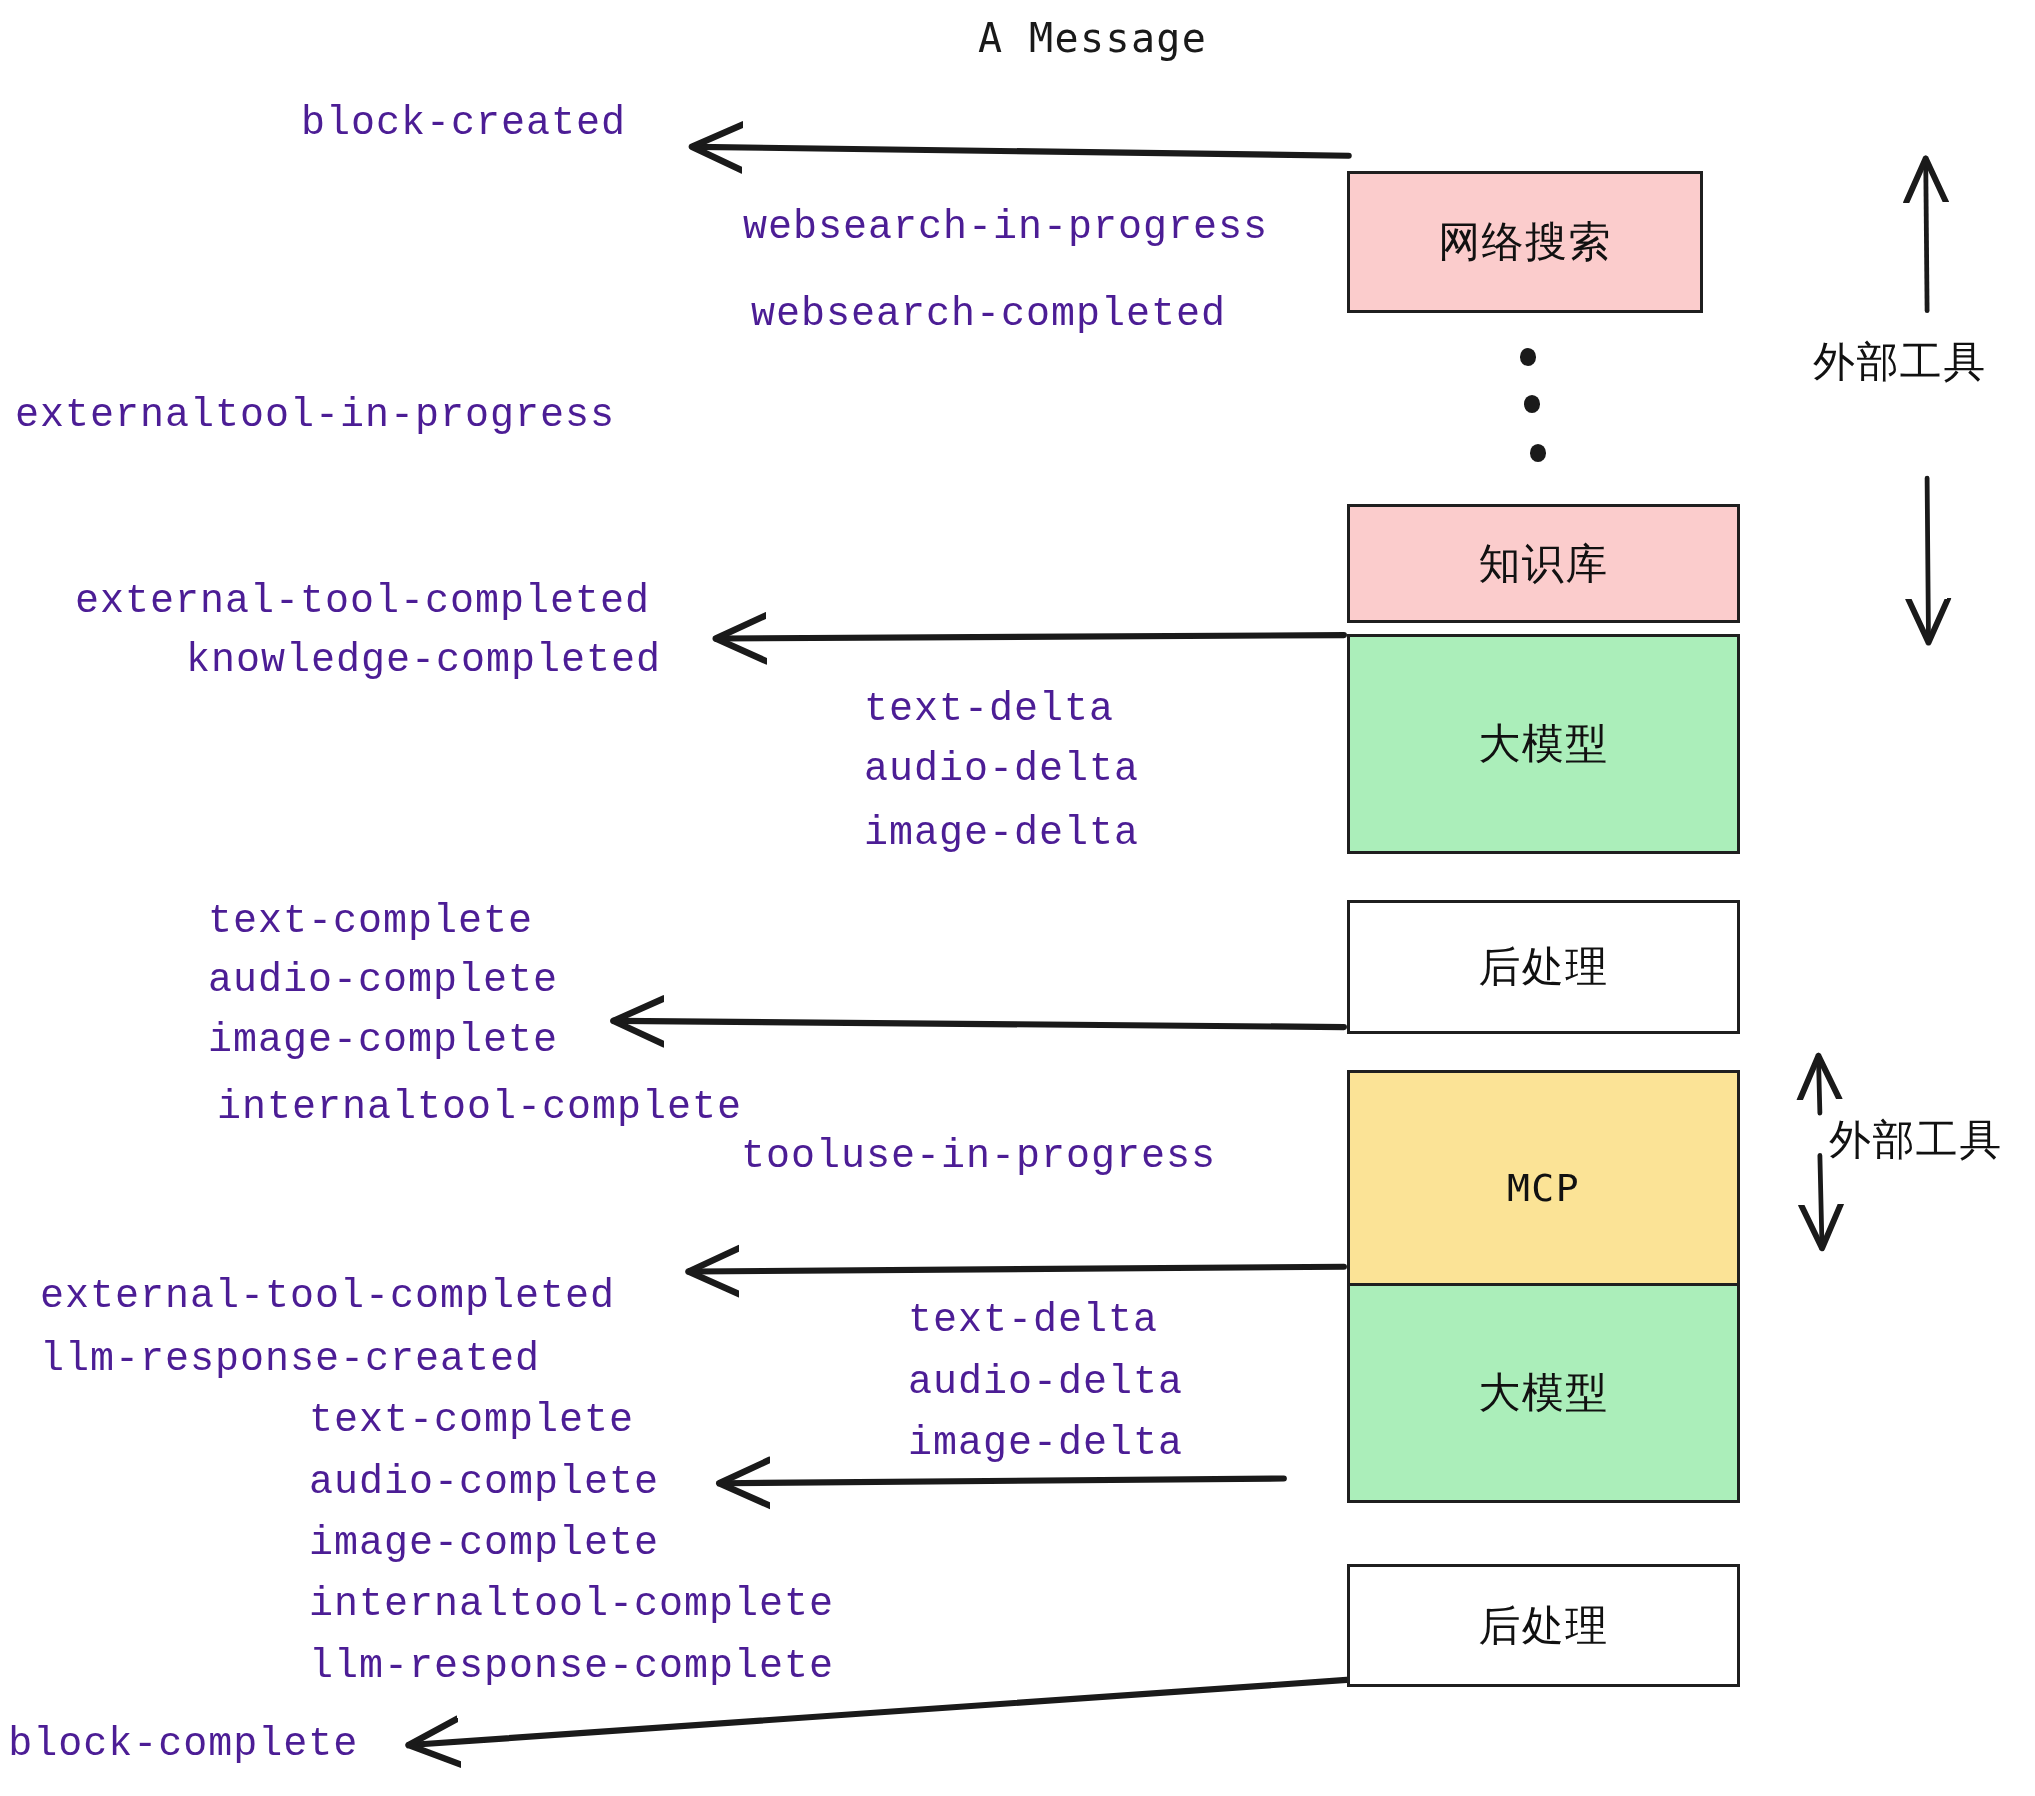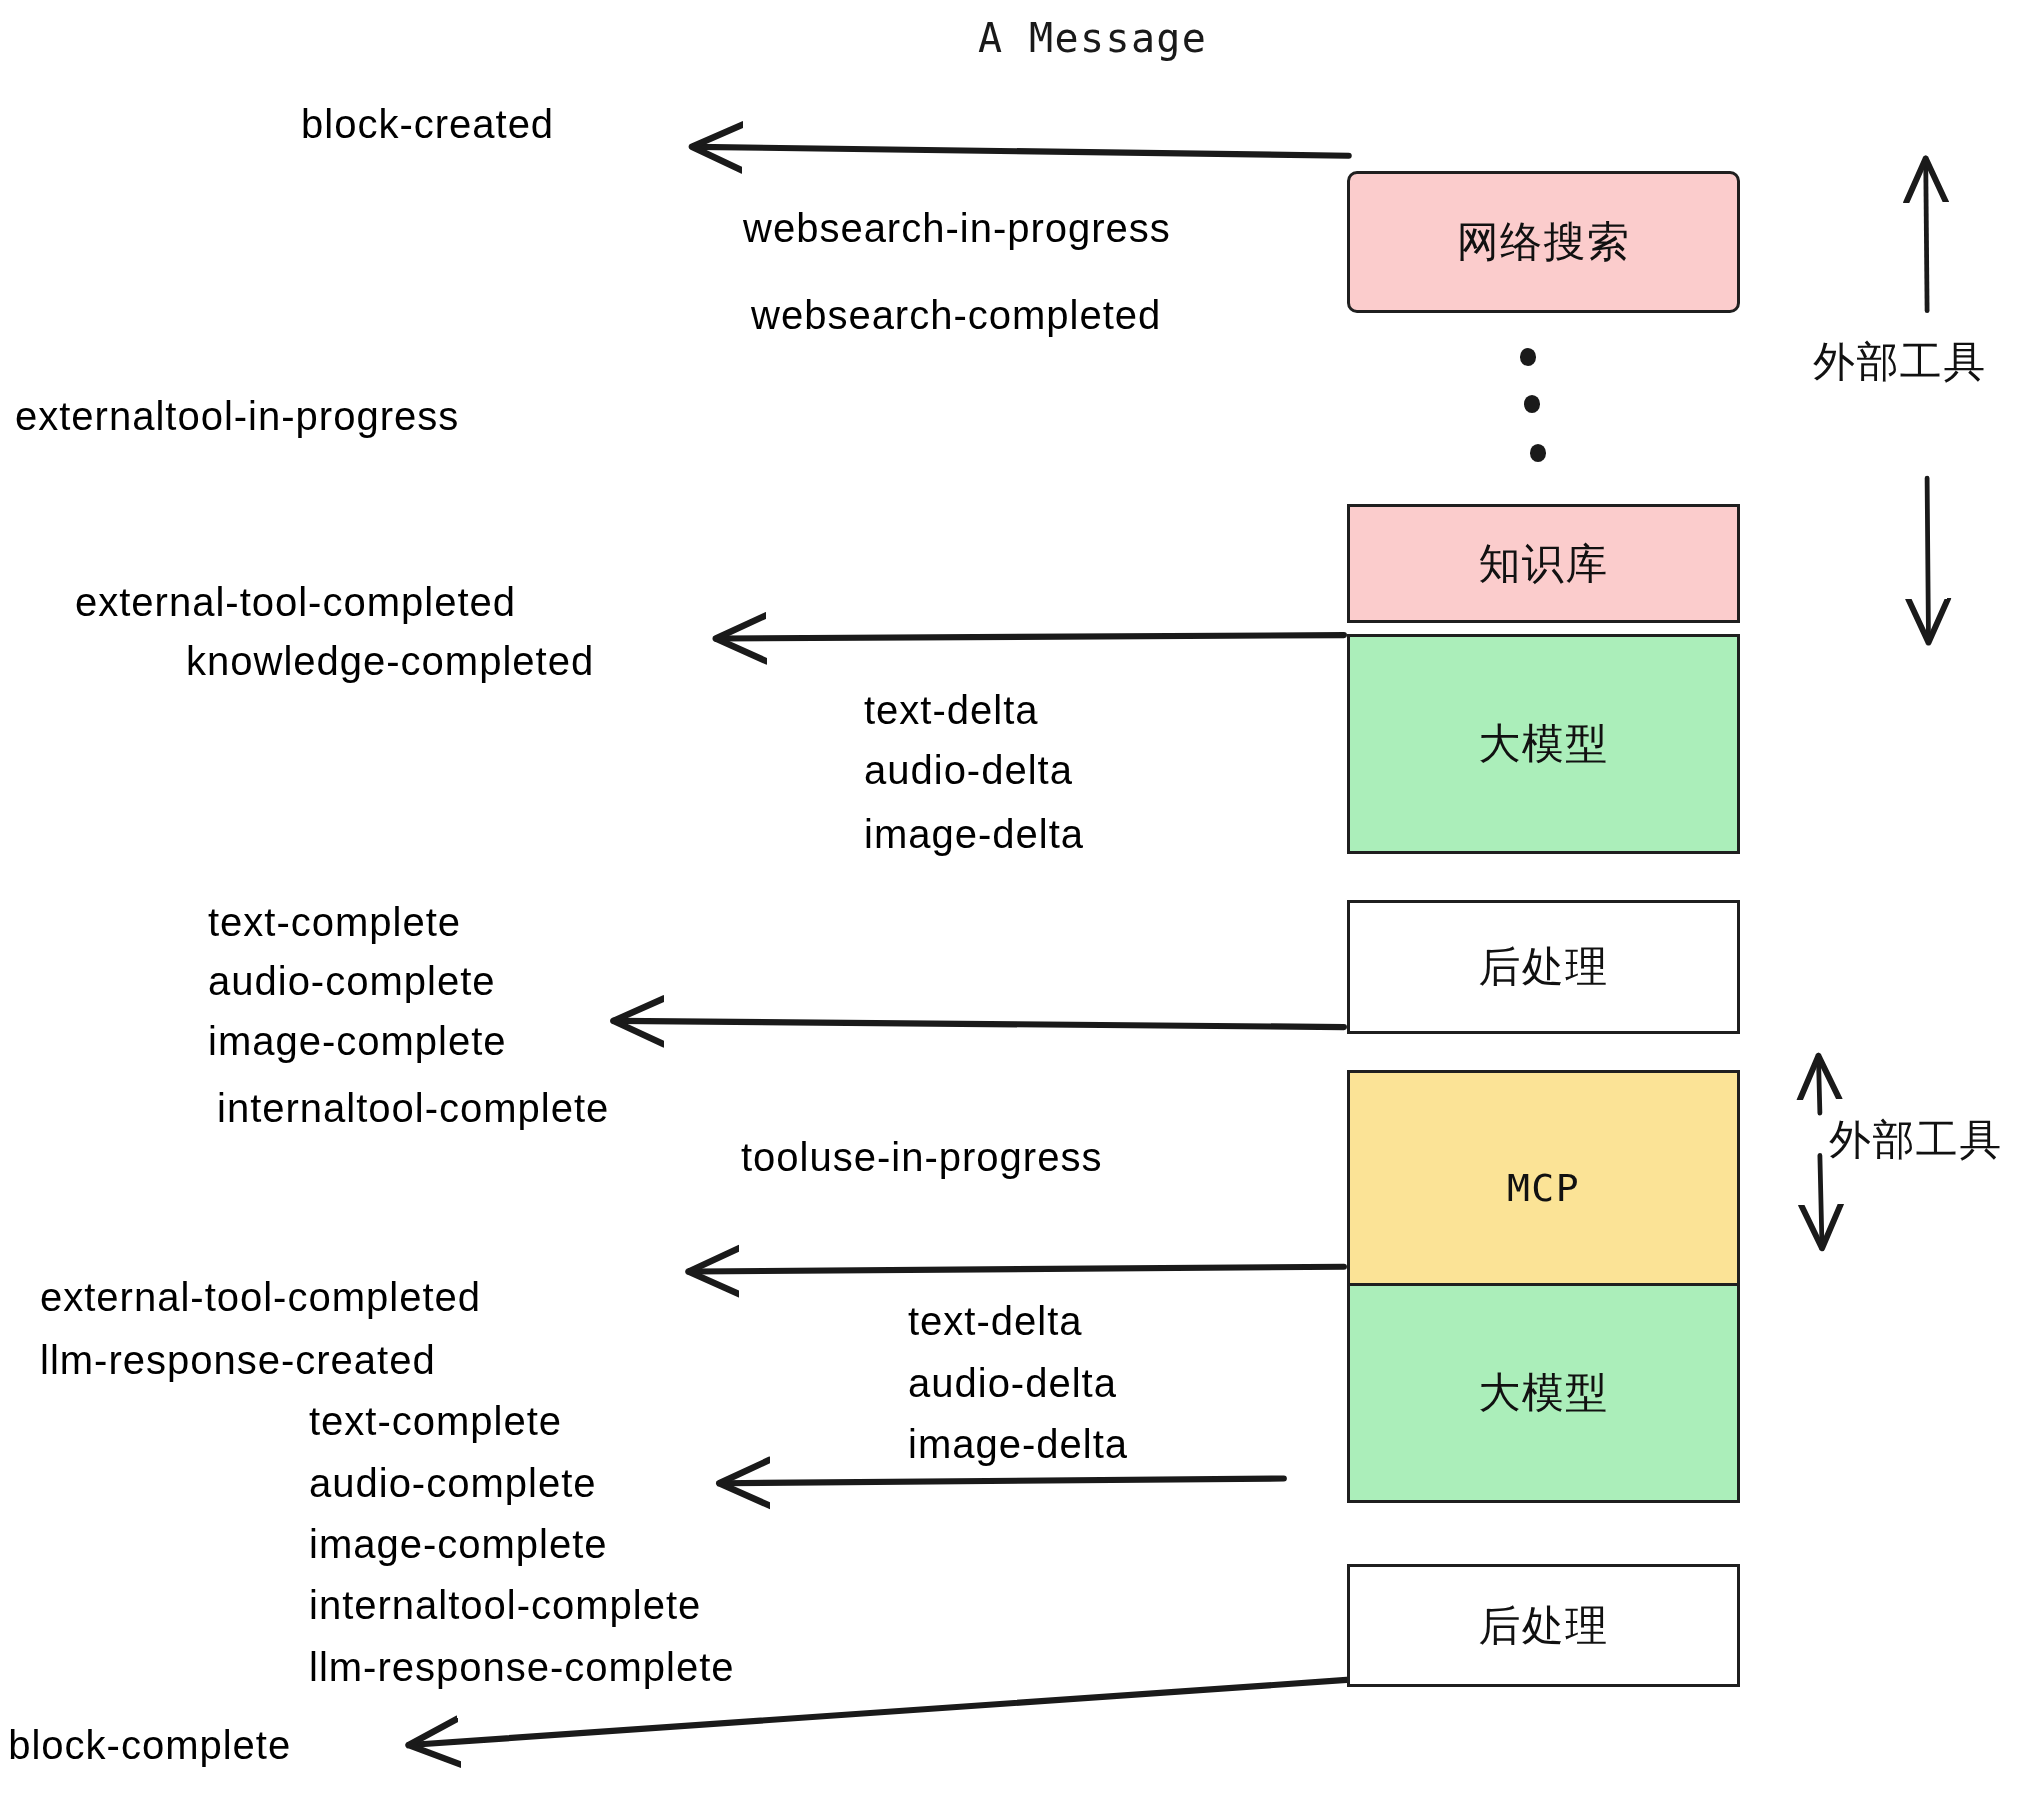--- a/index.html
+++ b/index.html
@@ -11,24 +11,24 @@
     position: relative;
     width: 2035px;
     height: 1796px;
     background: #ffffff;
     overflow: hidden;
     font-family: "DejaVu Sans Mono", monospace;
   }
   
   .evt {
     position: absolute;
-    font-family: Liberation Sans, sans-serif;
+    font-family: Liberation Mono, monospace;
     font-size: 40px;
     letter-spacing: 1px;
-    color: #000000;
+    color: #4c1d95;
     white-space: nowrap;
     line-height: 1;
   }
   .title {
     position: absolute;
     font-family: "DejaVu Sans Mono", monospace;
     font-size: 40px;
     letter-spacing: 1.4px;
     color: #1a1a1a;
     white-space: nowrap;
@@ -131,21 +131,21 @@
     </g>
 
     <g>
       <path d="M 2665 1630 L 2663 1552" fill="none" stroke="#1a1a1a" stroke-width="7" stroke-linecap="round" marker-end="url(#ahv)"></path>
     </g>
     <g>
       <path d="M 2665 1692 L 2668 1822" fill="none" stroke="#1a1a1a" stroke-width="7" stroke-linecap="round" marker-end="url(#ahv)"></path>
     </g>
   </svg>
 
-  <div class="nodebox" style="left:1347px; top:171px; width:393px; height:142px; background:#fbcccc;border-radius:10px;">
+  <div class="nodebox" style="left:1347px; top:171px; width:356px; height:142px; background:#fbcccc;">
     <span class="boxlabel">网络搜索</span>
   </div>
 
   <div class="nodebox" style="left:1347px; top:504px; width:393px; height:119px; background:#fbcccc;">
     <span class="boxlabel">知识库</span>
   </div>
 
   <div class="nodebox" style="left:1347px; top:634px; width:393px; height:220px; background:#abeeba;">
     <span class="boxlabel">大模型</span>
   </div>

